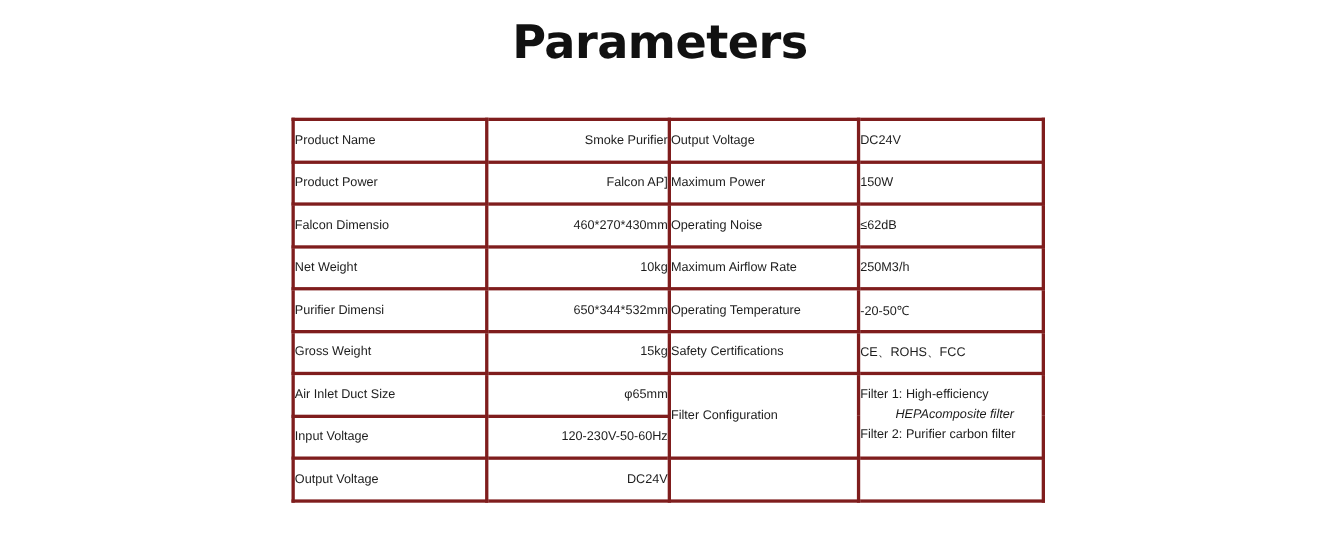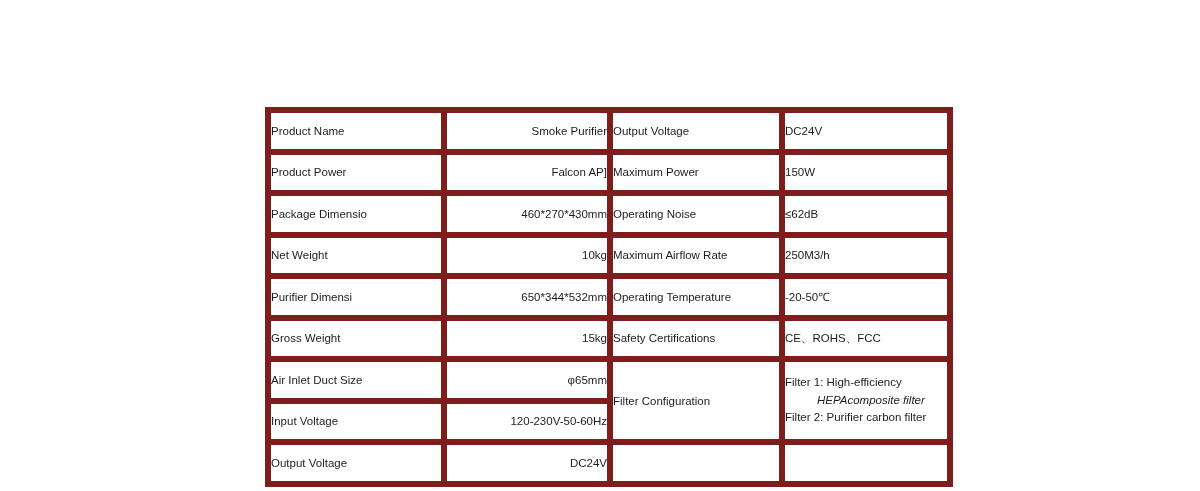--- a/index.html
+++ b/index.html
@@ -33,21 +33,21 @@
   }
   .spec-table {
     position: absolute;
     left: 265px;
     top: 107px;
     width: 682px;
     border-collapse: collapse;
     table-layout: fixed;
   }
   .spec-table td {
-    border: 6px solid #7f1d1d;
+    border: 3px solid #7f1d1d;
     height: 35.5px;
     padding: 0 0 0 0;
     vertical-align: middle;
     font-size: 11.5px;
     color: #1d1d1d;
     font-weight: 400;
   }
   .col-label-left { width: 176px; }
   .col-value-left { width: 166px; }
   .col-label-right { width: 172px; }
@@ -75,20 +75,21 @@
   .filter-line-1 { display:block; padding-left: 0px; }
   .filter-line-2 { display:block; padding-left: 32px; font-style: italic; }
   .filter-line-3 { display:block; padding-left: 0px; }
   .empty-cell { border: 1px solid #2b2b2b; }
 </style>
 </head>
 <body>
 
 <div class="page">
 
+  <div class="title">Parameters</div>
 
   <table class="spec-table">
     <colgroup>
       <col class="col-label-left">
       <col class="col-value-left">
       <col class="col-label-right">
       <col class="col-value-right">
     </colgroup>
     <tbody>
       <tr>
@@ -97,21 +98,21 @@
         <td class="cell-label-r">Output Voltage</td>
         <td class="cell-value-r">DC24V</td>
       </tr>
       <tr>
         <td class="cell-label">Product Power</td>
         <td class="cell-value">Falcon AP]</td>
         <td class="cell-label-r">Maximum Power</td>
         <td class="cell-value-r">150W</td>
       </tr>
       <tr>
-        <td class="cell-label">Package Dimensio</td>
+        <td class="cell-label">Falcon Dimensio</td>
         <td class="cell-value">460*270*430mm</td>
         <td class="cell-label-r">Operating Noise</td>
         <td class="cell-value-r">≤62dB</td>
       </tr>
       <tr>
         <td class="cell-label">Net Weight</td>
         <td class="cell-value">10kg</td>
         <td class="cell-label-r">Maximum Airflow Rate</td>
         <td class="cell-value-r">250M3/h</td>
       </tr>

